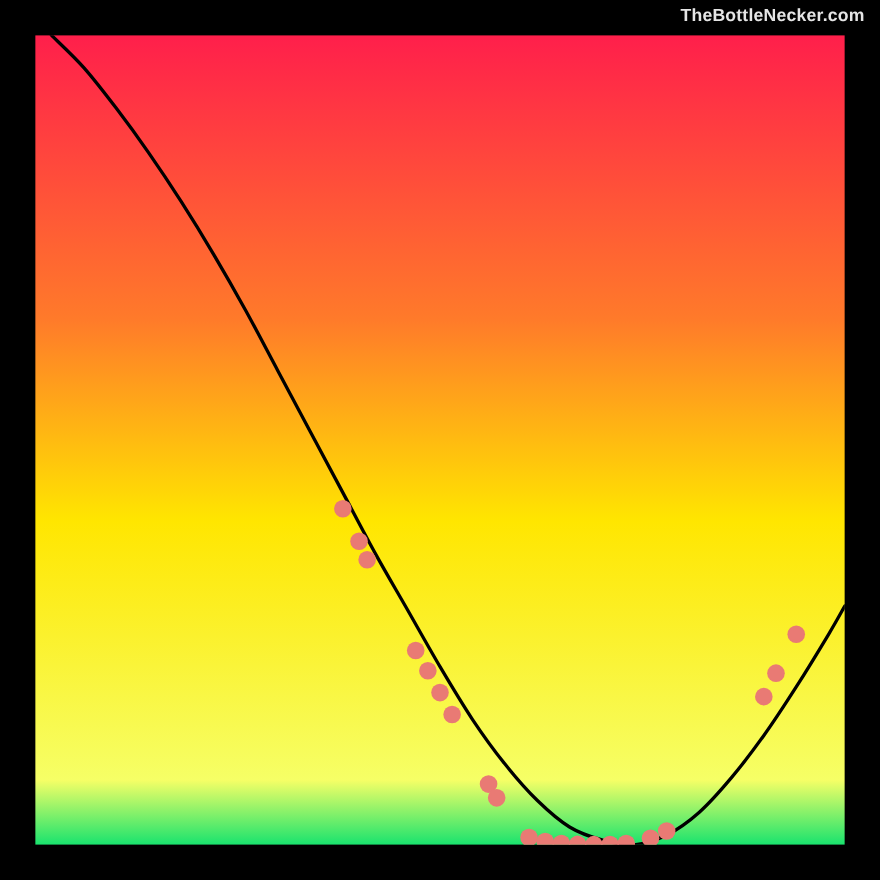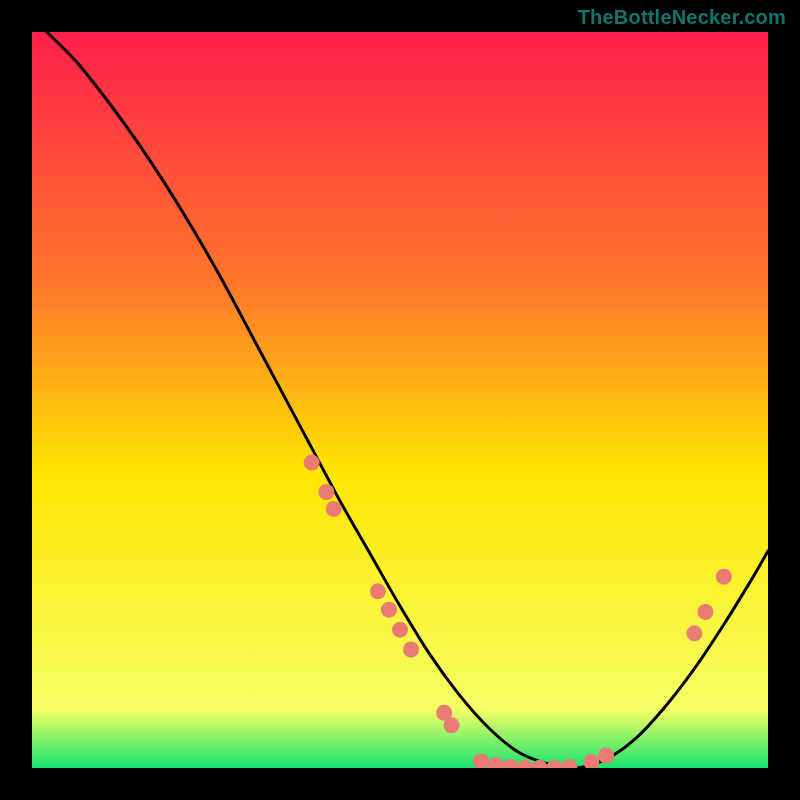--- a/index.html
+++ b/index.html
@@ -26,22 +26,22 @@
     width: 736px;
     height: 736px;
   }
   .plot svg {
     display: block;
   }
   .watermark {
     position: absolute;
     top: 6px;
     right: 14px;
-    color: #0f766e;
-    font-size: 20px;
+    color: #e5e5e5;
+    font-size: 16px;
     font-weight: 600;
     letter-spacing: 0.2px;
   }
 </style>
 </head>
 <body>
 
 <div class="frame">
 
   <div class="watermark">TheBottleNecker.com</div>

